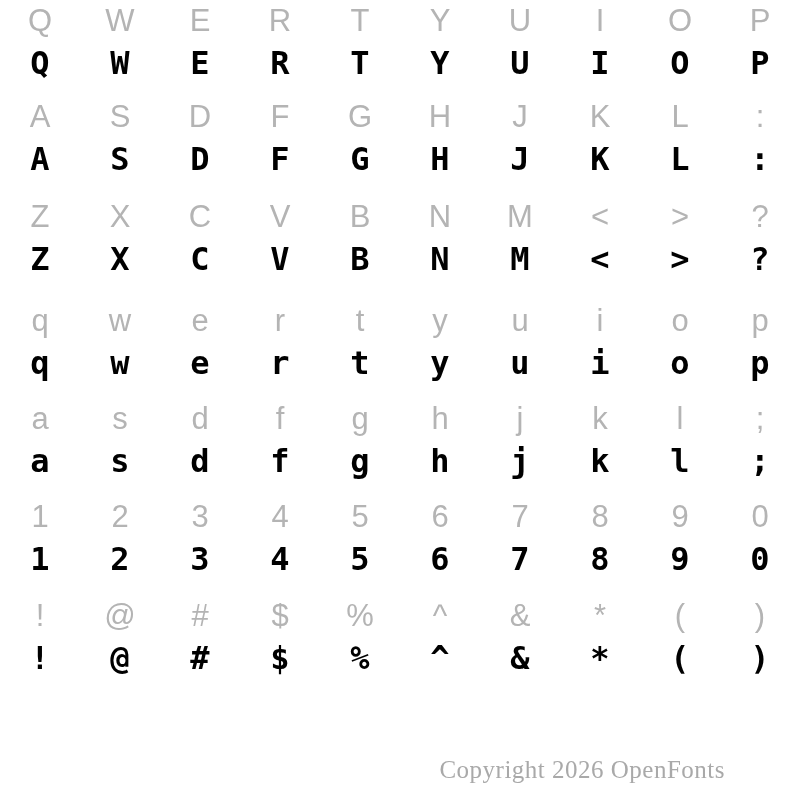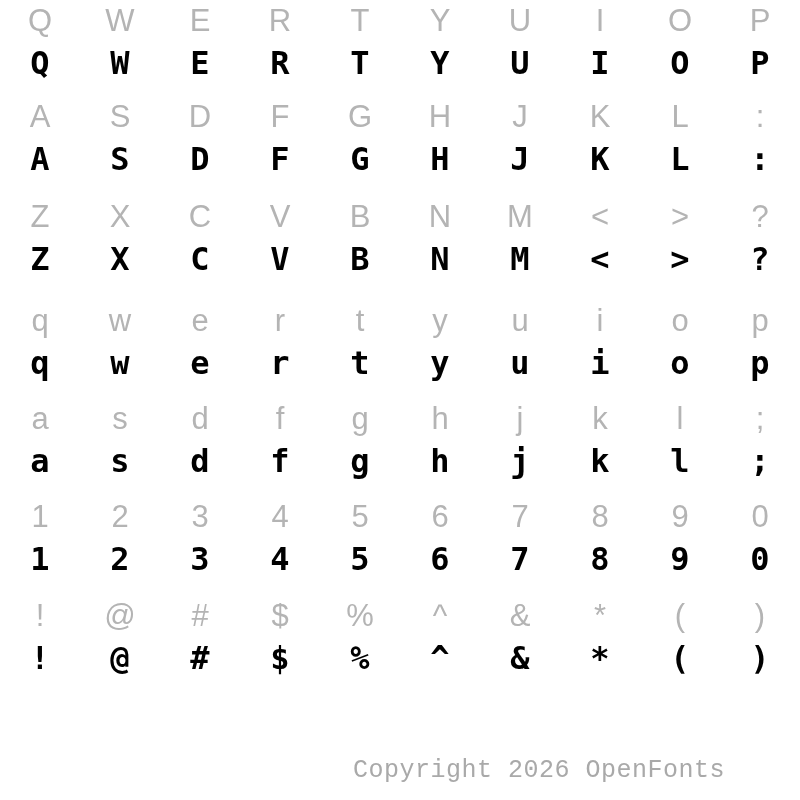--- a/index.html
+++ b/index.html
@@ -47,21 +47,21 @@
     line-height: 46px;
     font-family: "DejaVu Sans Mono", monospace;
     font-size: 32px;
     font-weight: 700;
     color: var(--specimen-color, #000000);
   }
   .footer-copyright {
     position: absolute;
     top: 756px;
     right: 75px;
-    font-family: Liberation Mono, monospace;
+    font-family: Liberation Serif, serif;
     font-size: 25px;
     font-weight: 400;
     color: var(--footer-color, #a9a9a9);
     letter-spacing: 0.5px;
   }
 </style>
 </head>
 <body>
 
 <div class="sheet" style="--bg: #ffffff; --ghost-color: #b4b4b4; --specimen-color: #000000; --footer-color: #a9a9a9;">

